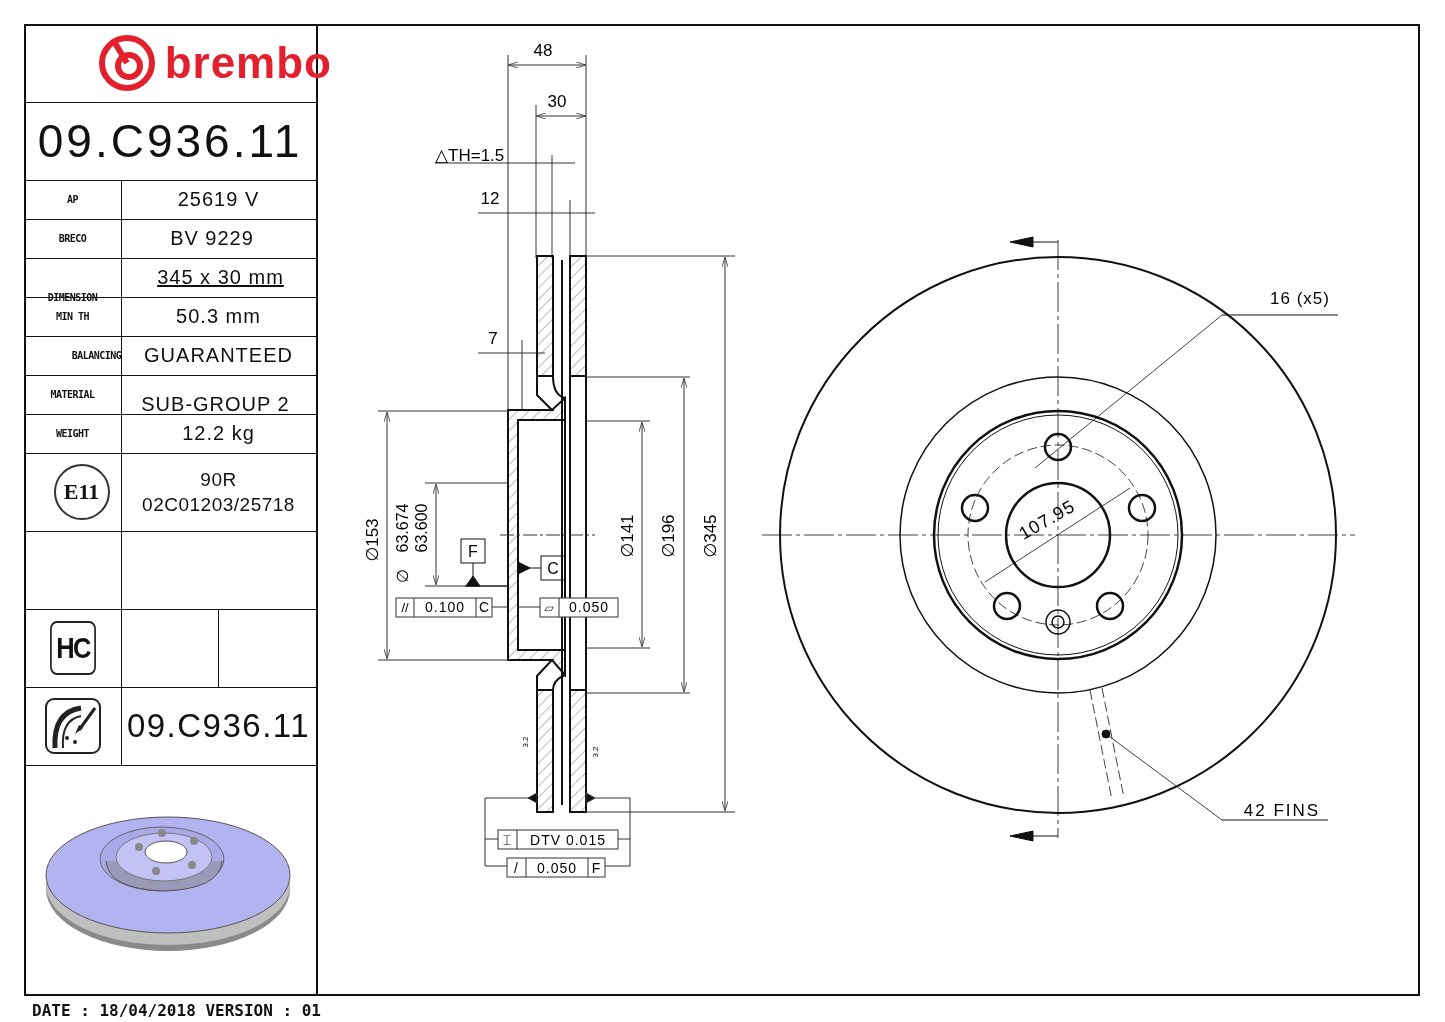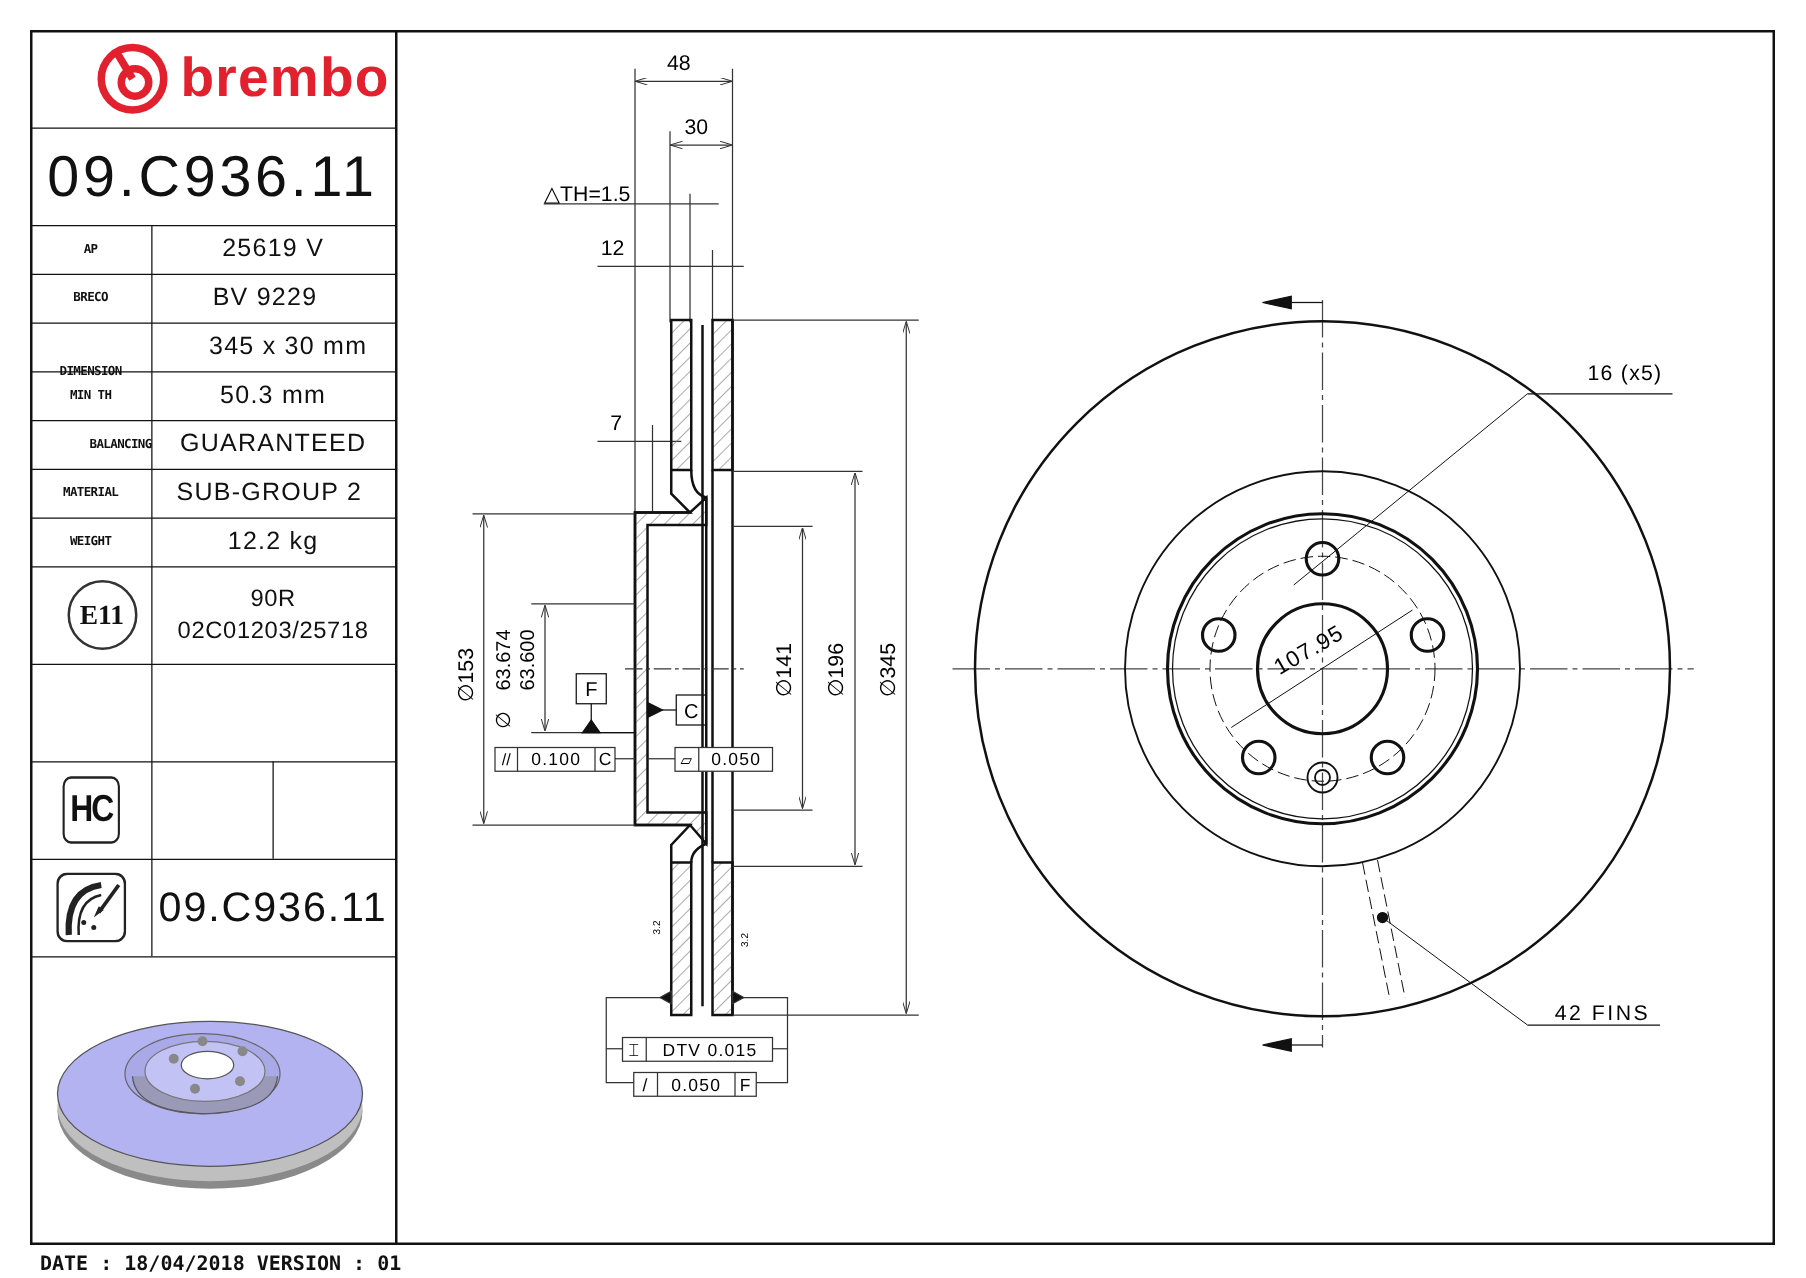--- a/index.html
+++ b/index.html
@@ -15,50 +15,50 @@
   .partno{font-family:"Liberation Sans",sans-serif;font-size:46px;letter-spacing:3px;}
   .footer{position:absolute;left:32px;top:1001px;font-family:"DejaVu Sans Mono","Liberation Mono",monospace;font-weight:bold;font-size:16px;}
   svg text{font-family:"Liberation Sans",sans-serif;}
 </style>
 </head>
 <body>
 
 <div class="frame"></div>
 
 <div class="left">
-  <div class="cell" style="left:16px;top:0;width:308px;height:78px;">
+  <div class="cell" style="left:0;top:0;width:308px;height:78px;justify-content:flex-end;">
     <svg width="60" height="60" viewBox="0 0 60 60" style="margin-right:8px;">
       <circle cx="30" cy="30" r="25" fill="none" stroke="#e2202e" stroke-width="6"></circle>
       <circle cx="32" cy="33" r="11" fill="none" stroke="#e2202e" stroke-width="6"></circle>
       <line x1="18" y1="10" x2="30" y2="30" stroke="#e2202e" stroke-width="6"></line>
     </svg>
     <span class="brand">brembo</span>
   </div>
   <div class="hline" style="top:78px;"></div>
   <div class="cell partno" style="left:0;top:78px;width:292px;height:78px;">09.C936.11</div>
   <div class="hline" style="top:156px;"></div>
 
   <div id="spec-rows"></div>
   <div class="cell lbl" style="left:0;top:156px;width:97px;height:39px;">AP</div>
   <div class="cell val" style="left:97px;top:156px;width:195px;height:39px;">25619 V</div>
   <div class="hline" style="top:195px;border-top-width:1px;"></div>
   <div class="cell lbl" style="left:0;top:195px;width:97px;height:39px;">BRECO</div>
   <div class="cell val" style="left:97px;top:195px;width:182px;height:39px;">BV 9229</div>
   <div class="hline" style="top:234px;"></div>
   <div class="cell lbl" style="left:0;top:234px;width:97px;height:39px;margin-top:20px;">DIMENSION</div>
-  <div class="cell val" style="left:109px;top:234px;width:195px;height:39px;">345 x 30 mm</div>
+  <div class="cell val" style="left:99px;top:234px;width:195px;height:39px;text-decoration:underline;">345 x 30 mm</div>
   <div class="hline" style="top:273px;border-top-width:1px;"></div>
   <div class="cell lbl" style="left:0;top:273px;width:97px;height:39px;">MIN TH</div>
   <div class="cell val" style="left:97px;top:273px;width:195px;height:39px;">50.3 mm</div>
   <div class="hline" style="top:312px;border-top-width:1px;"></div>
   <div class="cell lbl" style="left:0;top:312px;width:97px;height:39px;padding-left:48px;">BALANCING</div>
   <div class="cell val" style="left:97px;top:312px;width:195px;height:39px;">GUARANTEED</div>
   <div class="hline" style="top:351px;border-top-width:1px;"></div>
   <div class="cell lbl" style="left:0;top:351px;width:97px;height:39px;">MATERIAL</div>
-  <div class="cell val" style="left:97px;top:351px;width:189px;height:39px;">SUB-GROUP 2</div>
+  <div class="cell val" style="left:97px;top:361px;width:189px;height:39px;">SUB-GROUP 2</div>
   <div class="hline" style="top:390px;border-top-width:1px;"></div>
   <div class="cell lbl" style="left:0;top:390px;width:97px;height:39px;">WEIGHT</div>
   <div class="cell val" style="left:97px;top:390px;width:195px;height:39px;">12.2 kg</div>
   <div class="hline" style="top:429px;"></div>
 
   <div class="cell" style="left:0;top:429px;width:97px;height:78px;padding-left:18px;">
     <div style="width:52px;height:52px;border:2px solid #333;border-radius:50%;display:flex;align-items:center;justify-content:center;font-family:'Liberation Serif',serif;font-weight:bold;font-size:22px;">E11</div>
   </div>
   <div class="cell val" style="left:97px;top:429px;width:195px;height:78px;flex-direction:column;font-size:19px;letter-spacing:0.5px;line-height:25px;">
     <span>90R</span>

